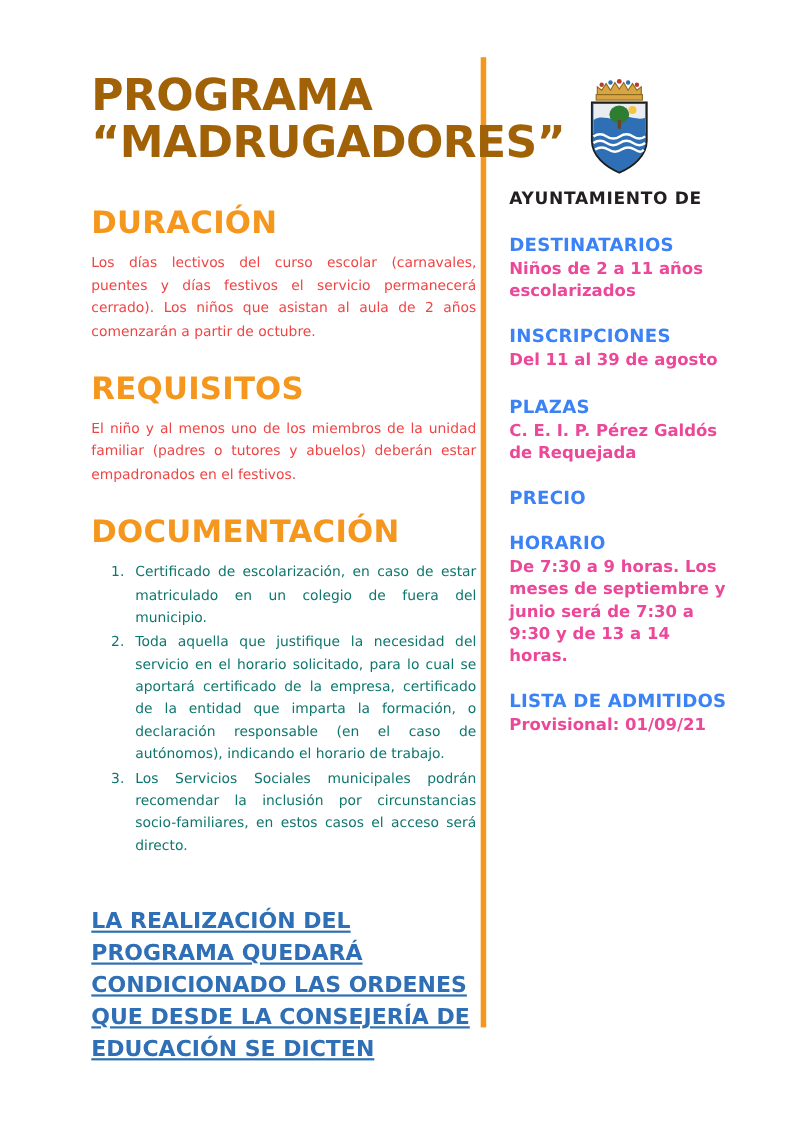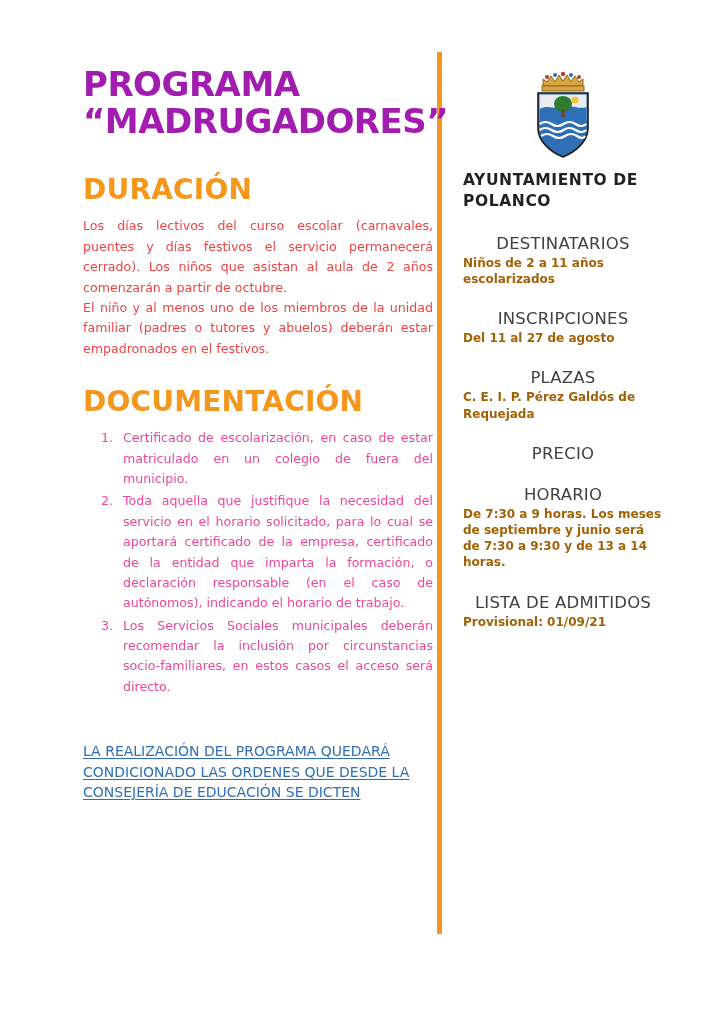--- a/index.html
+++ b/index.html
@@ -38,24 +38,24 @@
   .left-col {
     position: absolute;
     left: 83px;
     top: 66px;
     width: 350px;
   }
 
   .title {
     font-family: "DejaVu Sans", sans-serif;
     font-weight: bold;
-    font-size: 34px;
+    font-size: 40px;
     line-height: 1.08;
     letter-spacing: -0.5px;
-    color: #a21caf;
+    color: #a16207;
     margin: 0 0 24px 0;
     text-transform: uppercase;
   }
   .title .line2 { display: block; }
 
   .sec-head {
     color: #f5971d;
     font-weight: bold;
     font-size: 28px;
     letter-spacing: 0.2px;
@@ -70,33 +70,33 @@
     color: #ef4444;
     text-align: justify;
     margin: 0;
   }
 
   ol.doc-list {
     margin: 4px 0 0 0;
     padding-left: 34px;
     font-size: 12.6px;
     line-height: 1.62;
-    color: #ec4899;
+    color: #0f766e;
   }
   ol.doc-list li {
     text-align: justify;
     margin-bottom: 2px;
     padding-left: 6px;
   }
 
   .note {
     margin-top: 44px;
     color: #2f6fb5;
-    font-weight: normal;
-    font-size: 14px;
+    font-weight: bold;
+    font-size: 20px;
     line-height: 1.45;
     text-decoration: underline;
     text-underline-offset: 2px;
     text-transform: uppercase;
   }
 
   
   .right-col {
     position: absolute;
     left: 463px;
@@ -115,34 +115,33 @@
     font-size: 15.5px;
     font-weight: bold;
     letter-spacing: 0.6px;
     line-height: 1.35;
     color: #231f20;
     margin: 4px 0 0 0;
     text-transform: uppercase;
   }
 
   .r-head {
-    color: #404040;
-    font-weight: normal;
+    color: #3b82f6;
+    font-weight: bold;
     font-size: 16.5px;
     letter-spacing: 0.2px;
     margin: 22px 0 2px 0;
     text-transform: uppercase;
-    text-align: center;
   }
 
   .r-text {
-    font-size: 12px;
+    font-size: 15px;
     font-weight: bold;
     line-height: 1.35;
-    color: #a16207;
+    color: #ec4899;
     margin: 0;
   }
 
   .crest-svg { display: block; margin: 0 auto; }
 </style>
 </head>
 <body>
 
 <div class="poster">
 
@@ -151,27 +150,28 @@
   <div class="left-col">
 
     <h1 class="title">
       <span>PROGRAMA</span>
       <span class="line2">“MADRUGADORES”</span>
     </h1>
 
     <h2 class="sec-head first">DURACIÓN</h2>
     <p class="body-text">Los días lectivos del curso escolar (carnavales, puentes y días festivos el servicio permanecerá cerrado). Los niños que asistan al aula de 2 años comenzarán a partir de octubre.</p>
 
+    <h2 class="sec-head">REQUISITOS</h2>
     <p class="body-text">El niño y al menos uno de los miembros de la unidad familiar (padres o tutores y abuelos) deberán estar empadronados en el festivos.</p>
 
     <h2 class="sec-head">DOCUMENTACIÓN</h2>
     <ol class="doc-list">
       <li>Certificado de escolarización, en caso de estar matriculado en un colegio de fuera del municipio.</li>
       <li>Toda aquella que justifique la necesidad del servicio en el horario solicitado, para lo cual se aportará certificado de la empresa, certificado de la entidad que imparta la formación, o declaración responsable (en el caso de autónomos), indicando el horario de trabajo.</li>
-      <li>Los Servicios Sociales municipales deberán recomendar la inclusión por circunstancias socio-familiares, en estos casos el acceso será directo.</li>
+      <li>Los Servicios Sociales municipales podrán recomendar la inclusión por circunstancias socio-familiares, en estos casos el acceso será directo.</li>
     </ol>
 
     <p class="note">LA REALIZACIÓN DEL PROGRAMA QUEDARÁ CONDICIONADO LAS ORDENES QUE DESDE LA CONSEJERÍA DE EDUCACIÓN SE DICTEN</p>
   </div>
 
   <div class="right-col">
 
     <div class="crest-wrap">
       <svg class="crest-svg" width="86" height="96" viewBox="0 0 86 96">
 
@@ -197,28 +197,27 @@
 
         <ellipse cx="43" cy="38" rx="9" ry="8" fill="#2e7d32"></ellipse>
         <rect x="41.6" y="43" width="3" height="8" fill="#6b4423"></rect>
 
         <circle cx="55" cy="34" r="3.6" fill="#f5c53d"></circle>
       </svg>
     </div>
 
     <div class="city-name">
       <div>AYUNTAMIENTO DE</div>
-      <div>POLANCO</div>
     </div>
 
     <h3 class="r-head">DESTINATARIOS</h3>
     <p class="r-text">Niños de 2 a 11 años escolarizados</p>
 
     <h3 class="r-head">INSCRIPCIONES</h3>
-    <p class="r-text">Del 11 al 27 de agosto</p>
+    <p class="r-text">Del 11 al 39 de agosto</p>
 
     <h3 class="r-head">PLAZAS</h3>
 
     <p class="r-text">C. E. I. P. Pérez Galdós de Requejada</p>
 
     <h3 class="r-head">PRECIO</h3>
 
     <h3 class="r-head">HORARIO</h3>
     <p class="r-text">De 7:30 a 9 horas. Los meses de septiembre y junio será de 7:30 a 9:30 y de 13 a 14 horas.</p>
 

